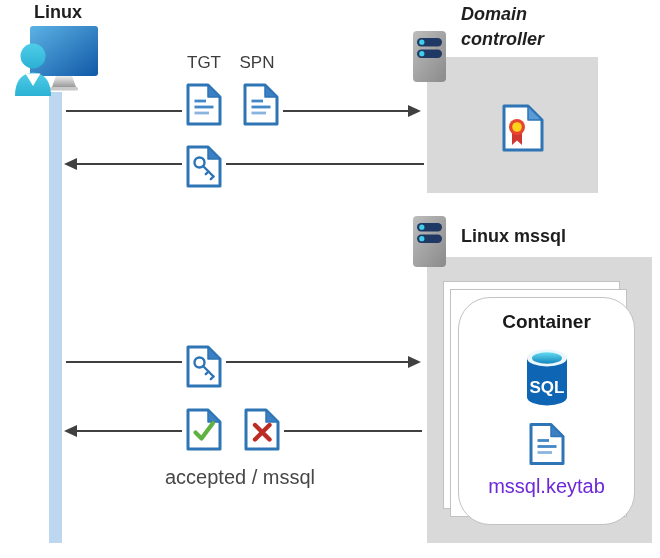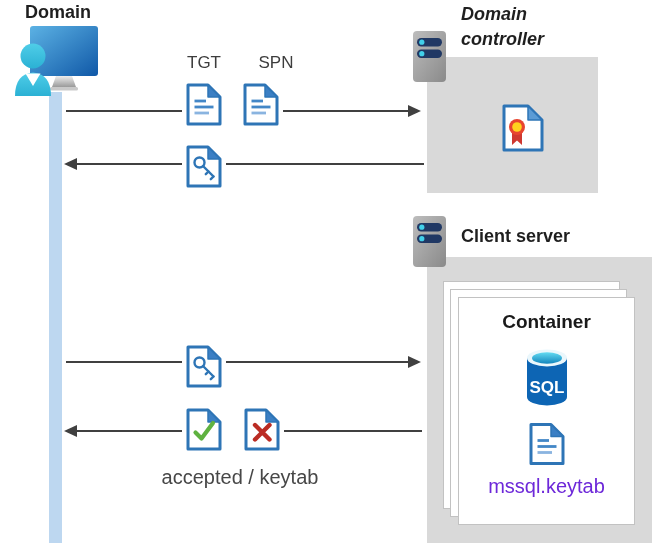--- a/index.html
+++ b/index.html
@@ -16,21 +16,21 @@
   .arrow.right::after{
     content:"";position:absolute;left:100%;top:-5px;
     border-left:13px solid #404040;border-top:6px solid transparent;border-bottom:6px solid transparent;
   }
   .arrow.left::before{
     content:"";position:absolute;right:100%;top:-5px;
     border-right:13px solid #404040;border-top:6px solid transparent;border-bottom:6px solid transparent;
   }
   
   .msg-icons{position:absolute;display:flex;gap:19px;background:#fff;padding:3px;z-index:2;}
-  .msg-labels{position:absolute;display:flex;gap:34px;z-index:2;color:#3d3d3d;font-size:17px;line-height:20px;}
+  .msg-labels{position:absolute;display:flex;gap:15px;z-index:2;color:#3d3d3d;font-size:17px;line-height:20px;}
   .msg-labels span{width:38px;text-align:center;}
   .caption{position:absolute;color:#474747;font-size:20px;text-align:center;z-index:2;}
   
   .card{position:absolute;width:177px;height:228px;background:#fff;border:1px solid #c2c2c2;box-sizing:border-box;z-index:1;}
   .card.front{display:flex;flex-direction:column;align-items:center;}
   .card-title{font-weight:bold;font-size:19px;color:#1a1a1a;margin-top:13px;}
   .keytab-label{font-size:20px;color:#6d28d9;margin-top:8px;}
   .dl-dark{stroke:#4387c7;stroke-width:2.8;}
   .dl-light{stroke:#8ab4e0;stroke-width:2.8;}
   svg{display:block;}
@@ -62,21 +62,21 @@
         <stop offset="0" stop-color="#64dcf2"></stop>
           <stop offset="1" stop-color="#1285bd"></stop>
       </linearGradient>
       <symbol id="sym-page" viewBox="0 0 38 45">
         <path d="M3 3 H23 L35 15 V42 H3 Z" fill="#ffffff" stroke="#2e75b6" stroke-width="3" stroke-linejoin="round"></path>
         <path d="M23 3 L35 15 H23 Z" fill="#3b7fc4" stroke="#2e75b6" stroke-width="1.5" stroke-linejoin="round"></path>
       </symbol>
     </defs>
   </svg>
 
-  <div class="abs heading" style="left:8px;top:0;width:100px;text-align:center;z-index:3;">Domain</div>
+  <div class="abs heading" style="left:8px;top:0;width:100px;text-align:center;z-index:3;">Linux</div>
 
   <div class="lifeline" style="left:49px;top:92px;width:13px;height:451px;"></div>
 
   <svg class="abs" style="left:8px;top:24px;z-index:2;" width="92" height="72" viewBox="0 0 92 72">
     <g>
       <rect x="22" y="2" width="68" height="50" rx="3" fill="url(#g-monitor)"></rect>
       <path d="M48 52 L64 52 L68 63 L44 63 Z" fill="url(#g-stand)"></path>
       <rect x="42" y="63" width="28" height="3.5" rx="1.5" fill="#c9c9c9"></rect>
     </g>
     <g>
@@ -137,21 +137,21 @@
   <div class="msg-icons" style="left:182px;top:404px;gap:20px;">
     <svg width="38" height="45" viewBox="0 0 38 45">
       <use href="#sym-page"></use>
       <path d="M10.5 25.5 L16.5 31.5 L28 16" fill="none" stroke="#5fb240" stroke-width="4.2" stroke-linecap="round" stroke-linejoin="round"></path>
     </svg>
     <svg width="38" height="45" viewBox="0 0 38 45">
       <use href="#sym-page"></use>
       <path d="M12 18 L26.5 32.5 M26.5 18 L12 32.5" fill="none" stroke="#bb2c24" stroke-width="4.4" stroke-linecap="round"></path>
     </svg>
   </div>
-  <div class="caption" style="left:140px;top:466px;width:200px;">accepted / keytab</div>
+  <div class="caption" style="left:140px;top:466px;width:200px;">accepted / mssql</div>
 
   <div class="panel" style="left:427px;top:57px;width:171px;height:136px;"></div>
   <svg class="abs" style="left:412px;top:30px;z-index:2;" width="35" height="53" viewBox="0 0 35 53">
     <rect x="1" y="1" width="33" height="51" rx="4" fill="url(#g-server)"></rect>
     <rect x="5" y="8" width="25" height="8.5" rx="4.2" fill="#203864"></rect>
     <circle cx="9.8" cy="12.2" r="2.6" fill="#41d0ea"></circle>
     <rect x="5" y="19.5" width="25" height="8.5" rx="4.2" fill="#203864"></rect>
     <circle cx="9.8" cy="23.7" r="2.6" fill="#41d0ea"></circle>
   </svg>
   <div class="abs heading" style="left:461px;top:2px;width:112px;z-index:3;font-style:italic;">Domain controller</div>
@@ -164,25 +164,25 @@
   </svg>
 
   <div class="panel" style="left:427px;top:257px;width:225px;height:286px;"></div>
   <svg class="abs" style="left:412px;top:215px;z-index:2;" width="35" height="53" viewBox="0 0 35 53">
     <rect x="1" y="1" width="33" height="51" rx="4" fill="url(#g-server)"></rect>
     <rect x="5" y="8" width="25" height="8.5" rx="4.2" fill="#203864"></rect>
     <circle cx="9.8" cy="12.2" r="2.6" fill="#41d0ea"></circle>
     <rect x="5" y="19.5" width="25" height="8.5" rx="4.2" fill="#203864"></rect>
     <circle cx="9.8" cy="23.7" r="2.6" fill="#41d0ea"></circle>
   </svg>
-  <div class="abs heading" style="left:461px;top:224px;white-space:nowrap;z-index:3;">Client server</div>
+  <div class="abs heading" style="left:461px;top:224px;white-space:nowrap;z-index:3;">Linux mssql</div>
 
   <div class="card" style="left:443px;top:281px;"></div>
   <div class="card" style="left:450px;top:289px;"></div>
-  <div class="card front" style="left:458px;top:297px;z-index:2;">
+  <div class="card front" style="left:458px;top:297px;z-index:2;border-radius:32px;">
     <div class="card-title">Container</div>
     <svg style="margin-top:15px;" width="44" height="60" viewBox="0 0 44 60">
       <path d="M2 10 L2 49 A20 8.5 0 0 0 42 49 L42 10 Z" fill="#0d65b4"></path>
       <ellipse cx="22" cy="10" rx="20" ry="8.5" fill="#eaf7fc"></ellipse>
       <ellipse cx="22" cy="10" rx="15" ry="5.8" fill="url(#g-sqltop)"></ellipse>
       <text x="22" y="45" text-anchor="middle" font-size="17" font-weight="bold" fill="#ffffff">SQL</text>
     </svg>
     <svg style="margin-top:13px;" width="38" height="46" viewBox="0 0 38 45">
       <use href="#sym-page"></use>
       <line x1="9.5" y1="19" x2="21" y2="19" class="dl-dark"></line>

